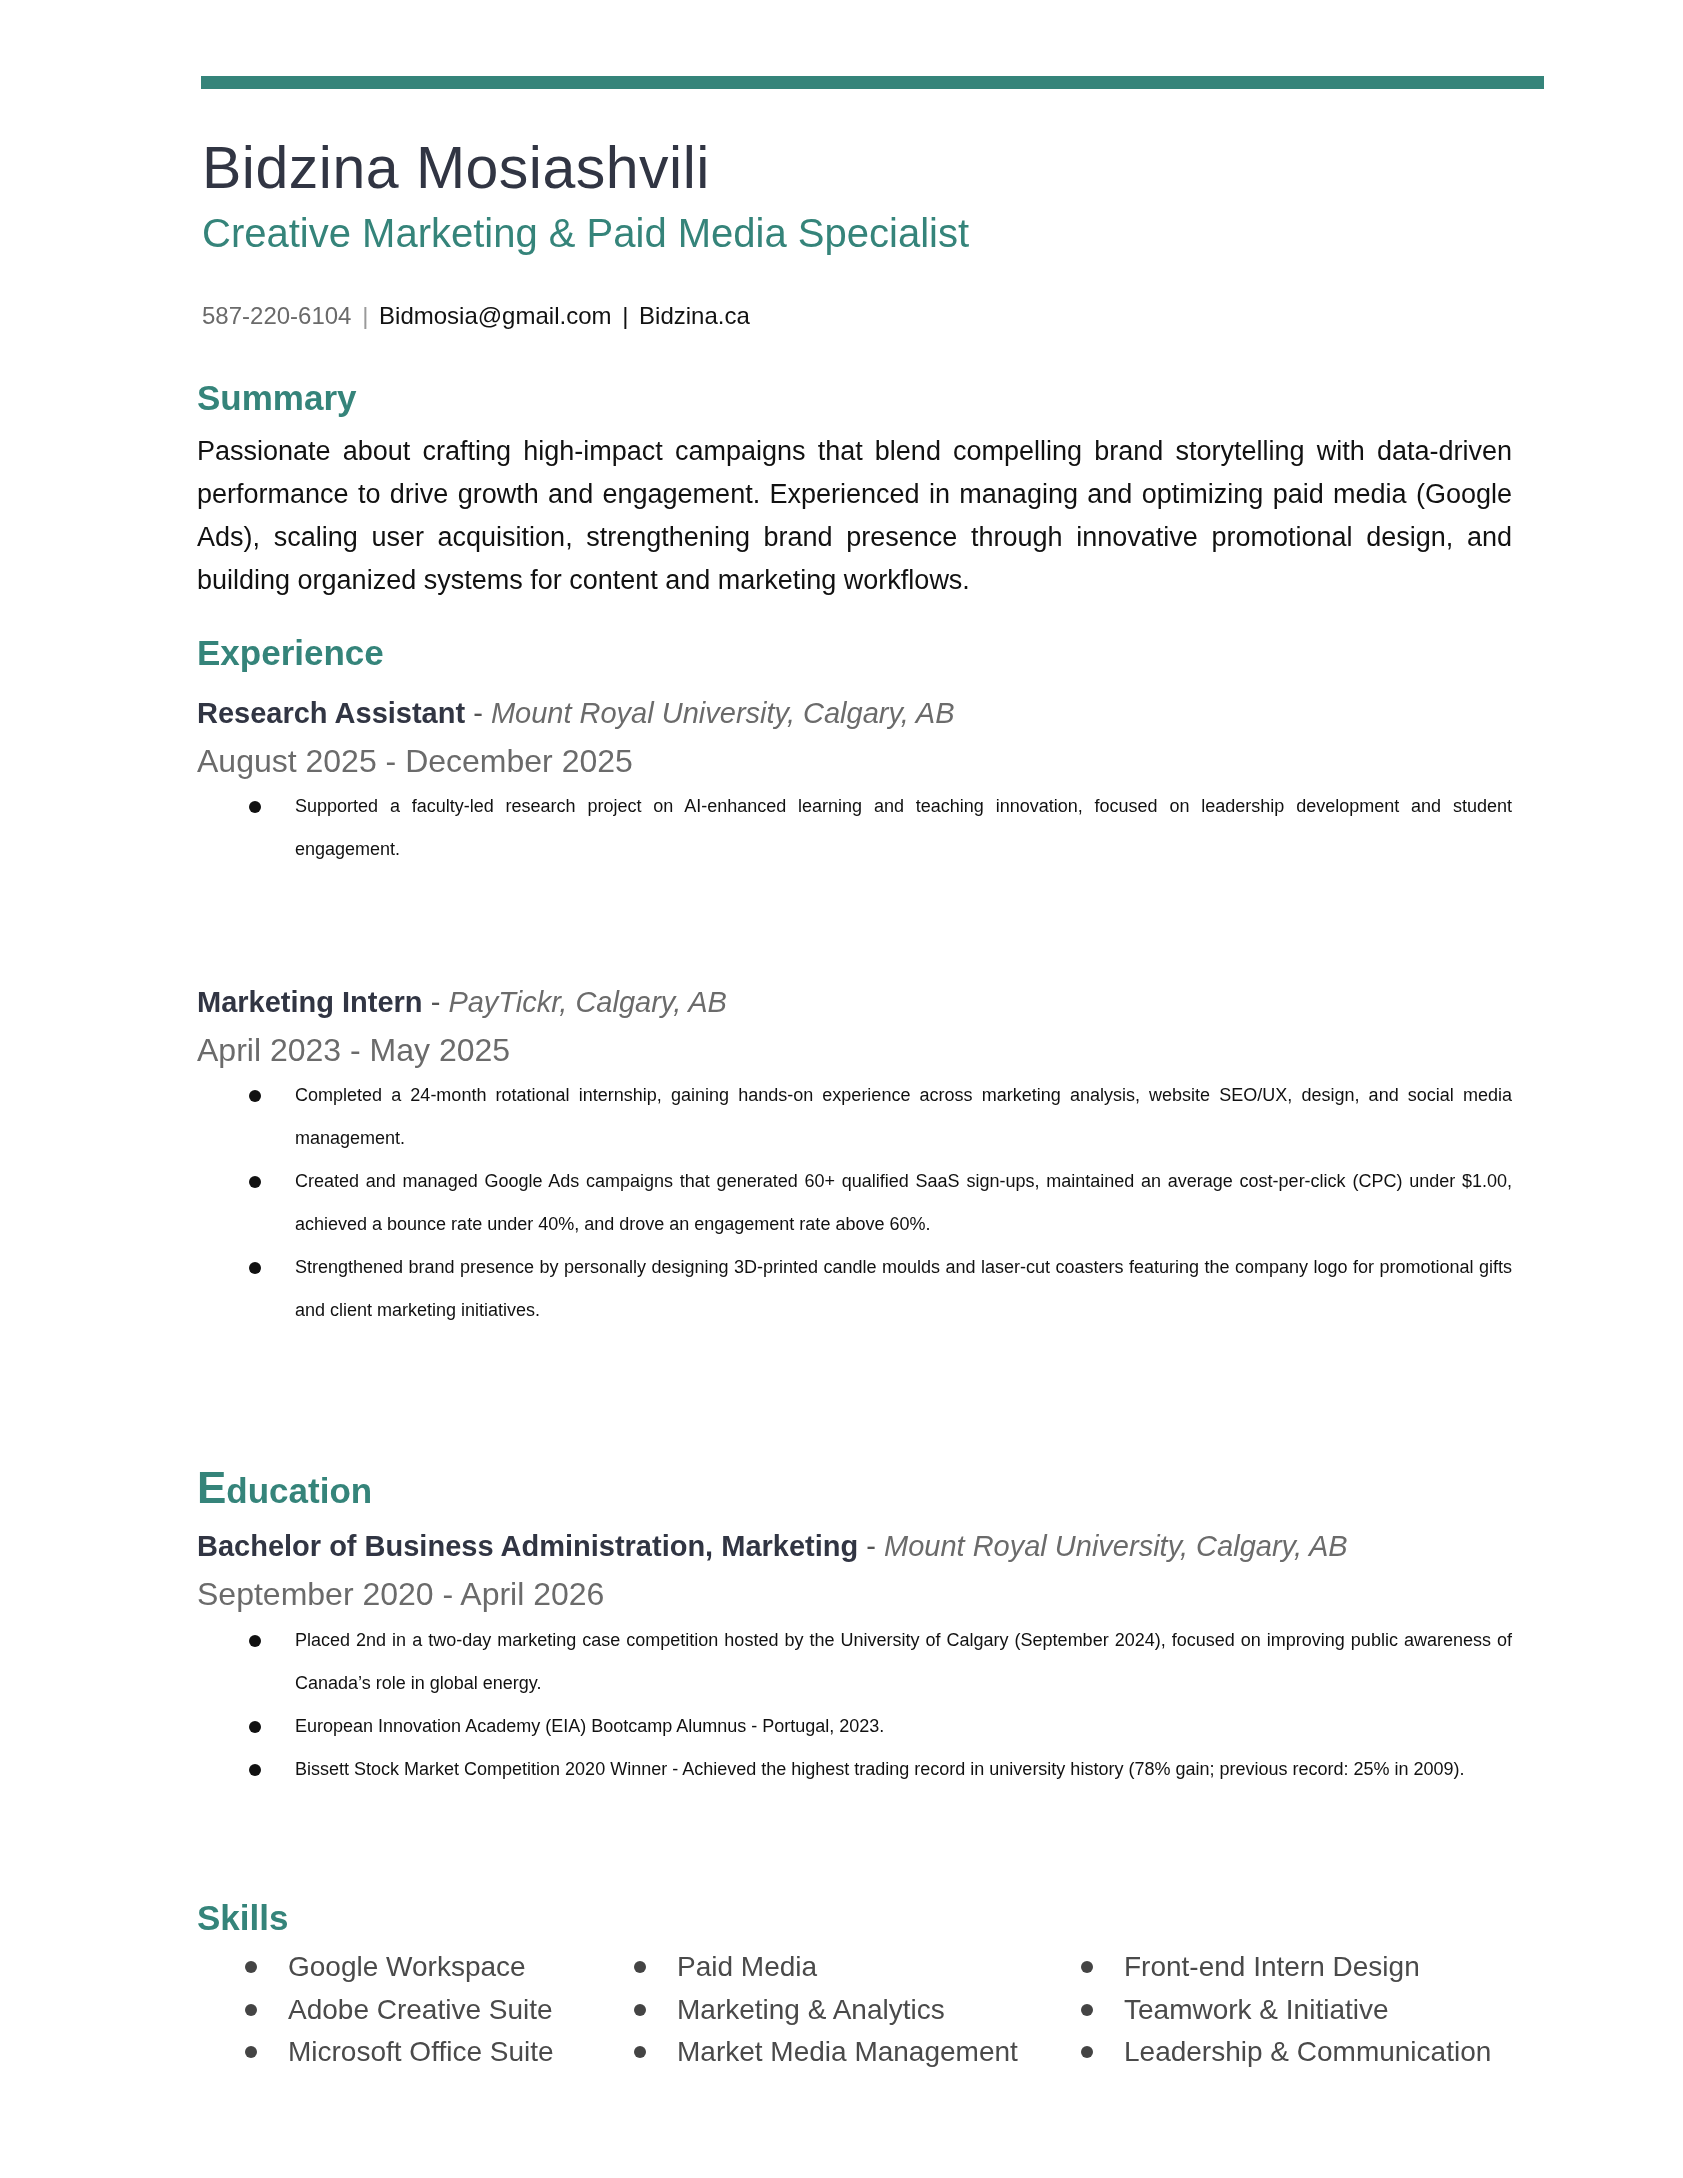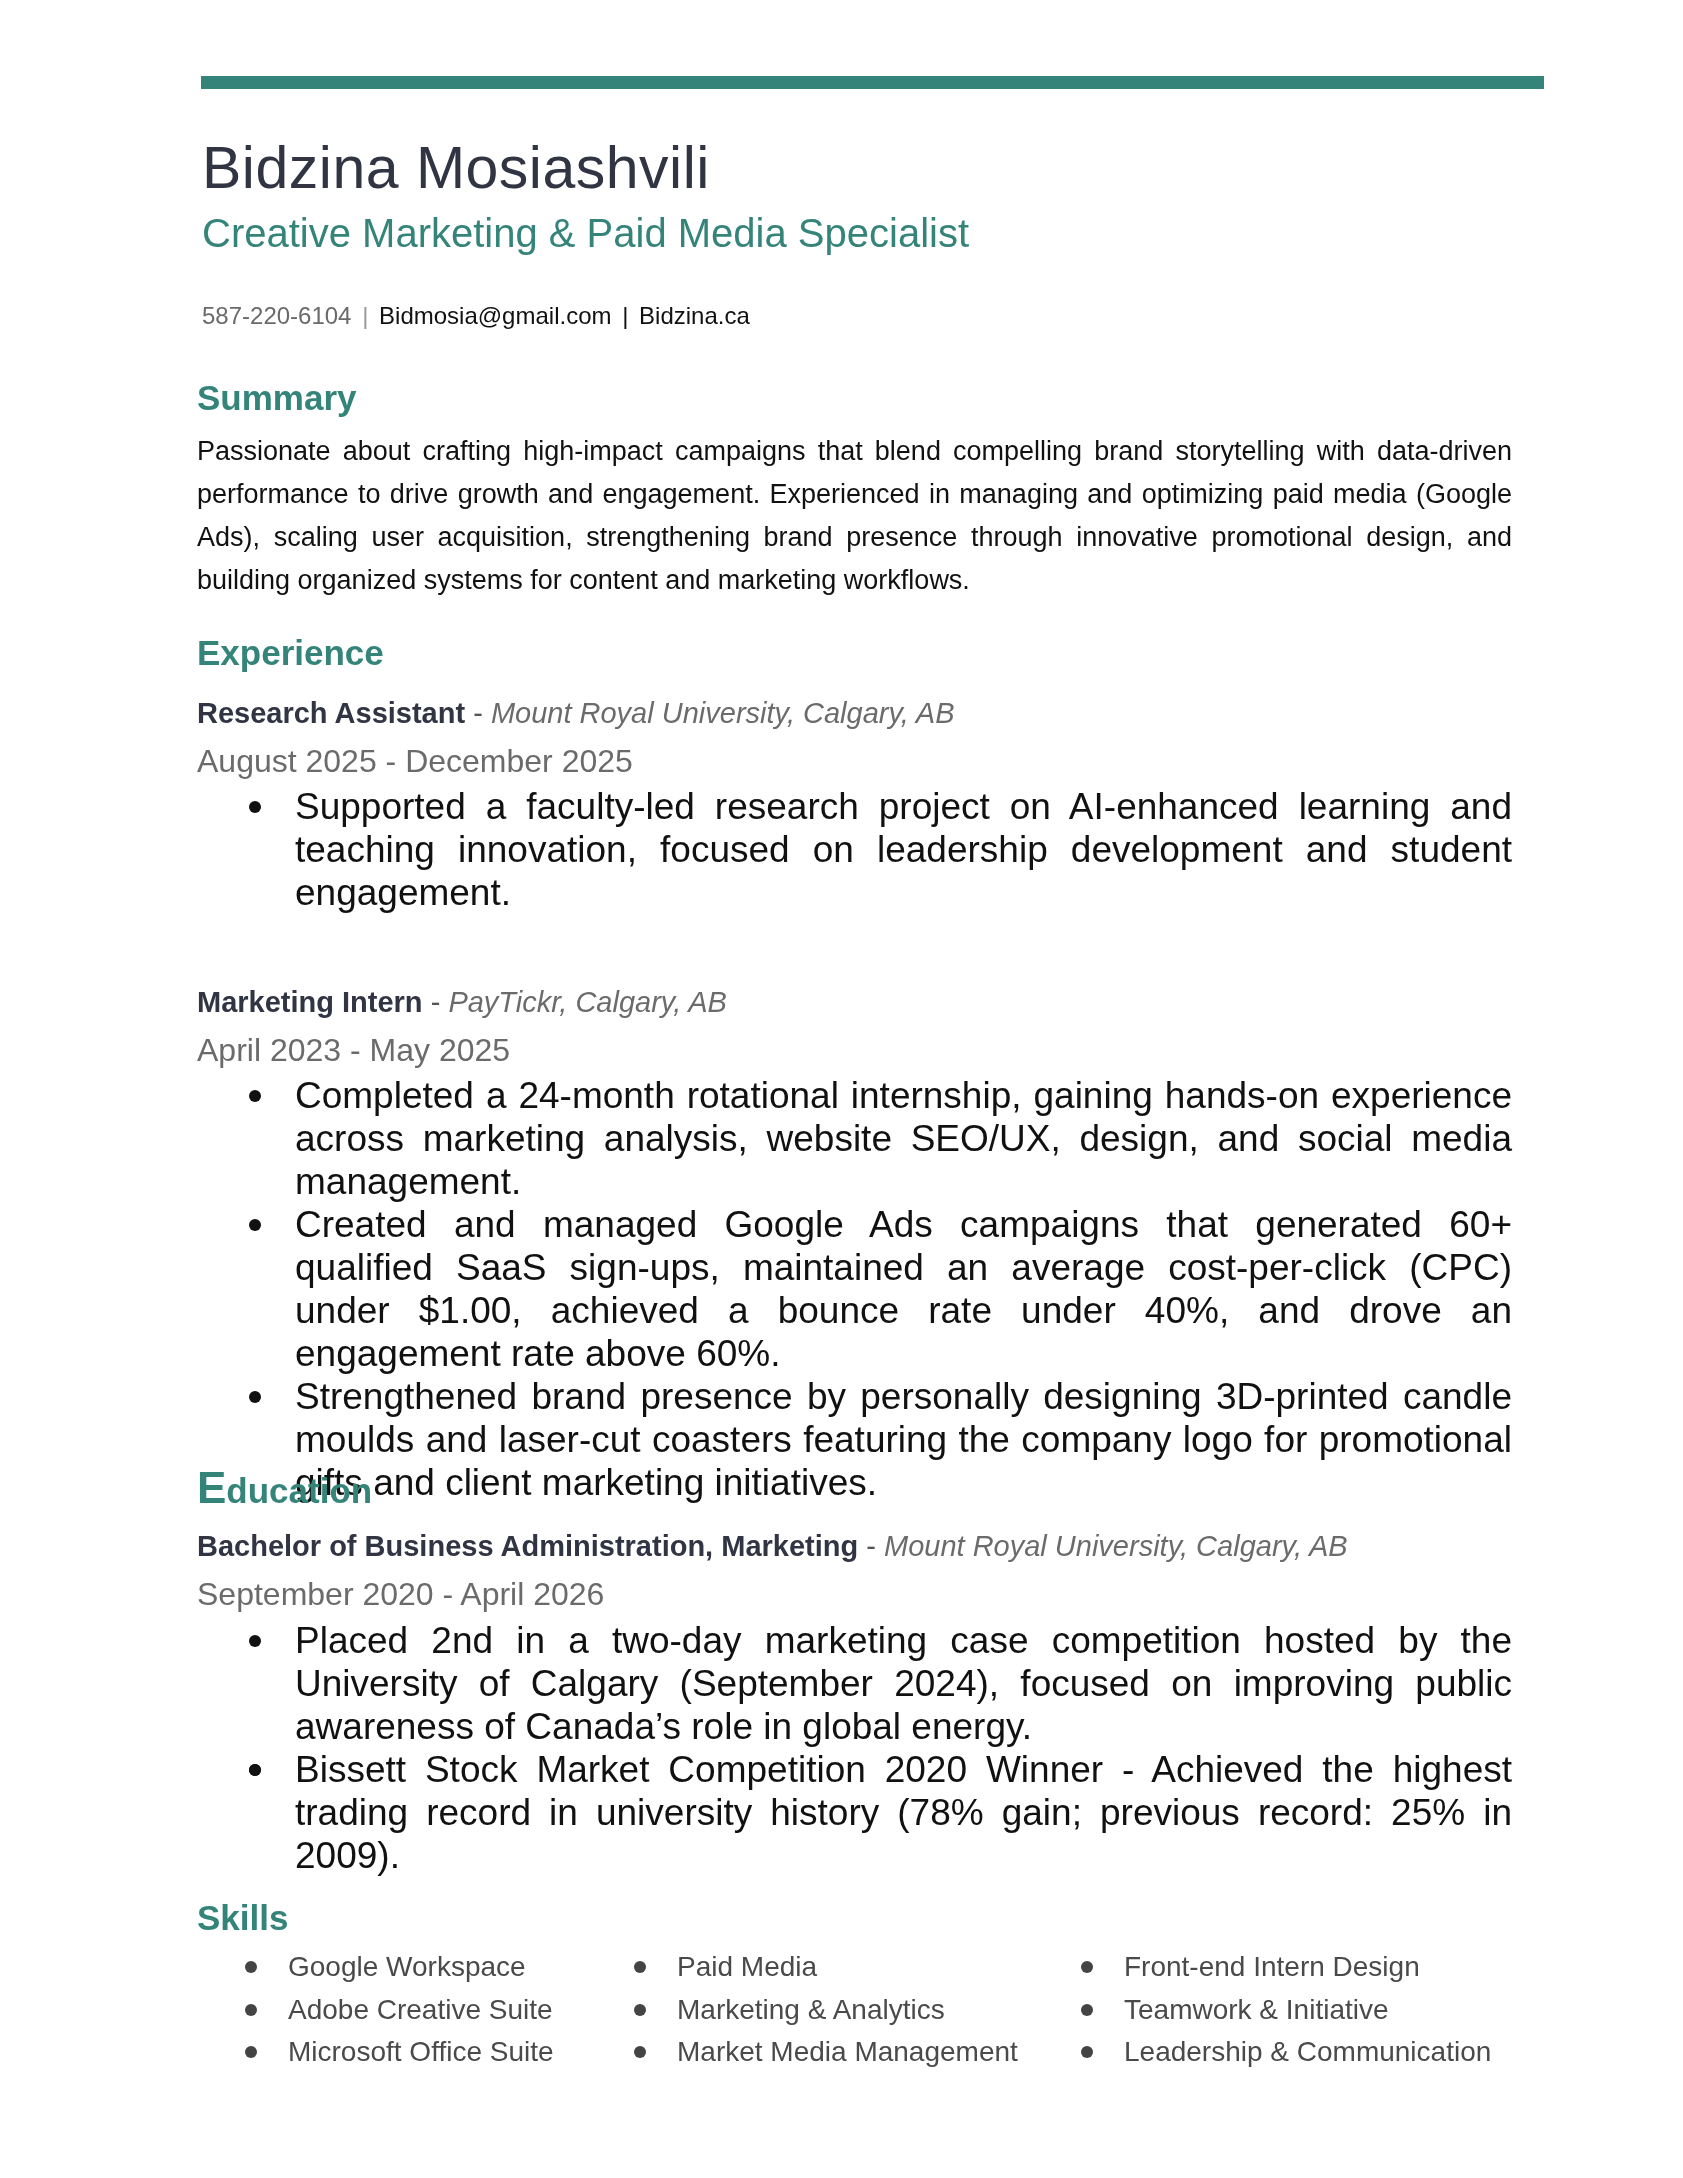--- a/index.html
+++ b/index.html
@@ -17,21 +17,21 @@
   .h2 { position: absolute; left: 197px; font-size: 35px; line-height: 44px; font-weight: bold; color: #35847a; }
   .h2 .big { font-size: 44px; }
   .para { position: absolute; left: 197px; width: 1315px; font-size: 27px; line-height: 43px;
           text-align: justify; text-align-last: left; color: #111111; }
   .role { position: absolute; left: 197px; font-size: 29px; line-height: 40px; white-space: nowrap; }
   .role .title { font-weight: bold; color: #313543; }
   .role .dash { color: #555555; }
   .role .org { font-style: italic; color: #6b6b6b; }
   .dates { position: absolute; left: 197px; font-size: 32px; line-height: 40px; color: #6b6b6b; white-space: nowrap; }
   .bullets { position: absolute; left: 197px; width: 1315px; margin: 0; padding: 0; list-style: none; }
-  .bullets li { position: relative; padding-left: 98px; font-size: 37px; line-height: 43px;
+  .bullets li { position: relative; padding-left: 98px; font-size: 18px; line-height: 43px;
                 text-align: justify; text-align-last: left; color: #111111; }
   .bullets li .dot { position: absolute; left: 52px; top: 16px; width: 12px; height: 12px; border-radius: 50%; background: #111111; }
   .skills { position: absolute; left: 197px; top: 1945px; width: 1346px; }
   .skill { position: absolute; font-size: 28px; line-height: 44px; color: #4a4a4a; white-space: nowrap; padding-left: 43px; }
   .skill .dot { position: absolute; left: 0; top: 16px; width: 12px; height: 12px; border-radius: 50%; background: #444444; }
 </style>
 </head>
 <body>
 
 <div class="top-bar"></div>
@@ -72,21 +72,21 @@
 
 <div class="h2" style="top:1466px;">
   <span class="big">E</span><span>ducation</span>
 </div>
 <div class="role" style="top:1526px;">
   <span class="title">Bachelor of Business Administration, Marketing</span><span class="dash"> - </span><span class="org">Mount Royal University, Calgary, AB</span>
 </div>
 <div class="dates" style="top:1574px;">September 2020 - April 2026</div>
 <ul class="bullets" style="top:1619px;">
   <li><span class="dot"></span><span>Placed 2nd in a two-day marketing case competition hosted by the University of Calgary (September 2024), focused on improving public awareness of Canada’s role in global energy.</span></li>
-  <li><span class="dot"></span></li>
+  <li><span class="dot"></span><span>European Innovation Academy (EIA) Bootcamp Alumnus - Portugal, 2023.</span></li>
   <li><span class="dot"></span><span>Bissett Stock Market Competition 2020 Winner - Achieved the highest trading record in university history (78% gain; previous record: 25% in 2009).</span></li>
 </ul>
 
 <div class="h2" style="top:1896px;">Skills</div>
 <div class="skills">
   <div class="skill" style="left:48px; top:0px;"><span class="dot"></span><span>Google Workspace</span></div>
   <div class="skill" style="left:48px; top:43px;"><span class="dot"></span><span>Adobe Creative Suite</span></div>
   <div class="skill" style="left:48px; top:85px;"><span class="dot"></span><span>Microsoft Office Suite</span></div>
 
   <div class="skill" style="left:437px; top:0px;"><span class="dot"></span><span>Paid Media</span></div>

